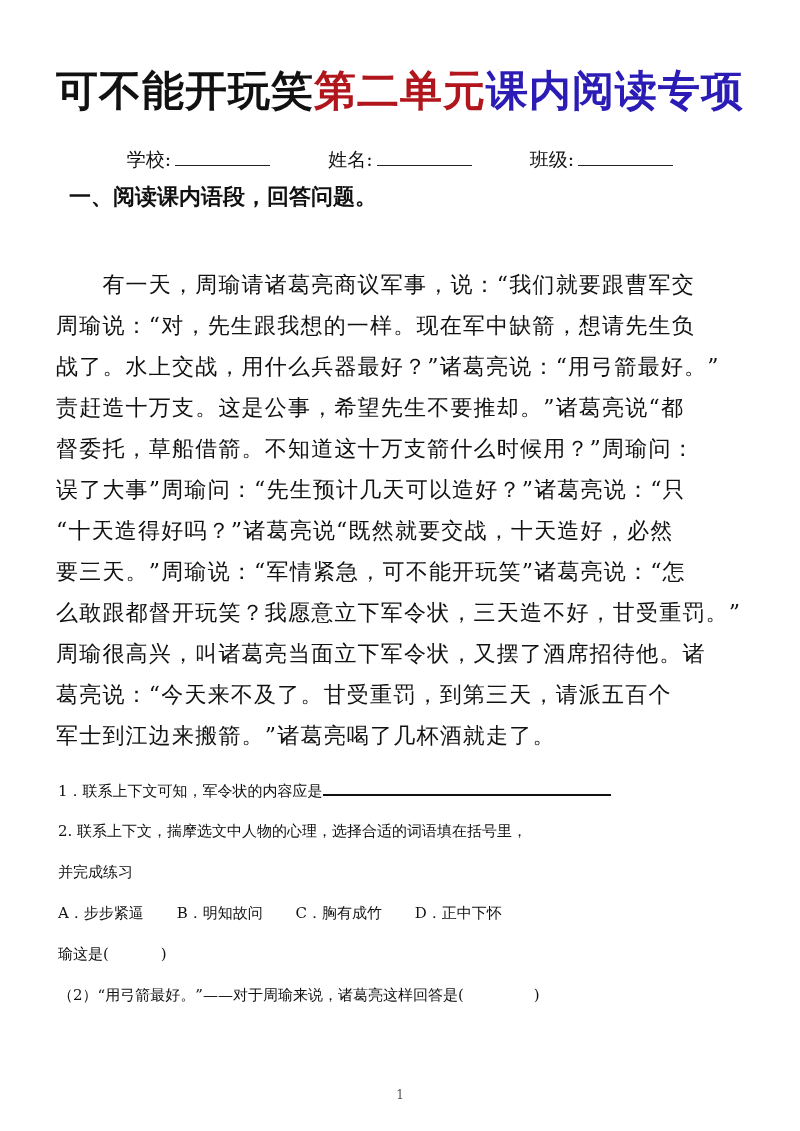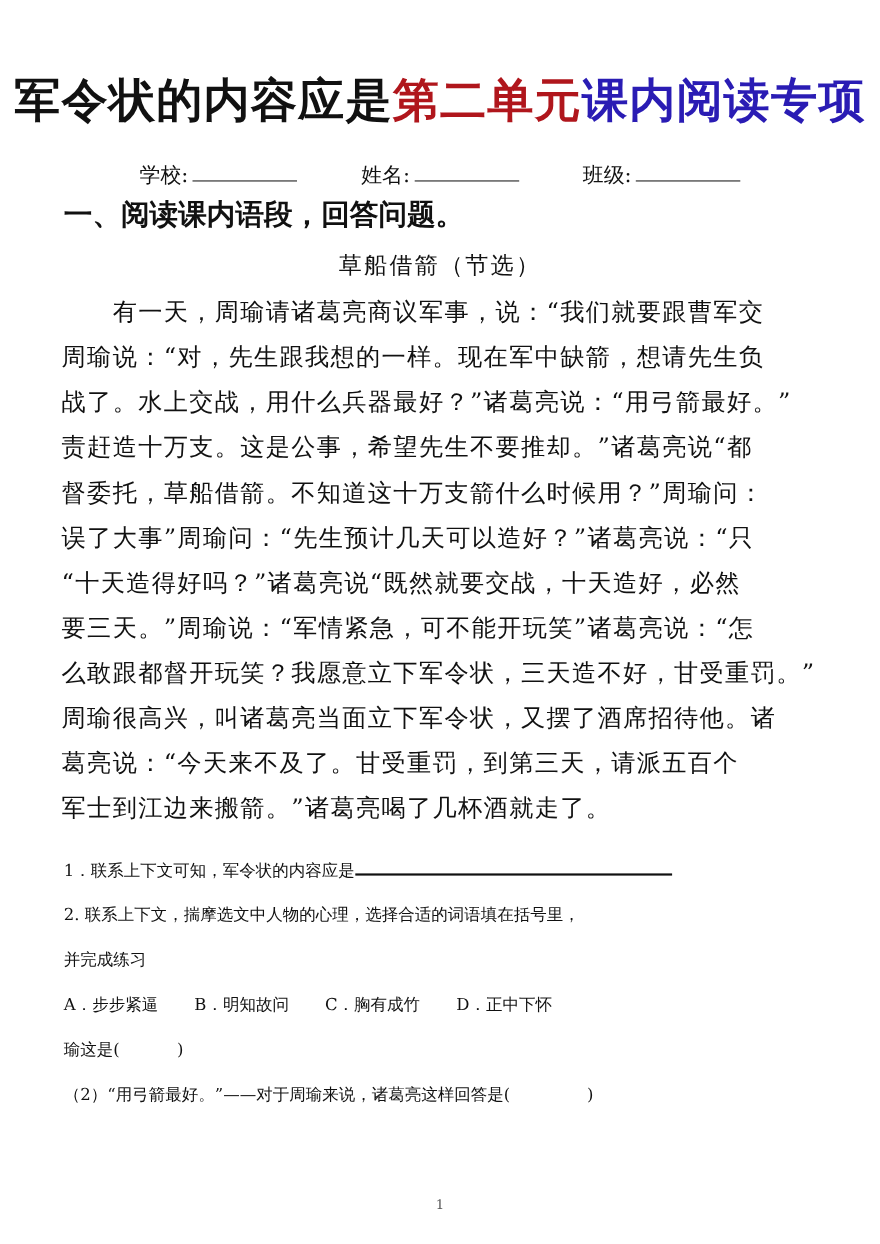--- a/index.html
+++ b/index.html
@@ -13,23 +13,23 @@
   .title .t-black { color: #111111; }
   .title .t-red { color: #b0161c; }
   .title .t-blue { color: #2a1cb4; }
 
   .info { position: absolute; top: 146px; left: 0; width: 800px; text-align: center;
           font-size: 19px; line-height: 26px; white-space: nowrap; }
   .info .field { display: inline-block; margin: 0 26px; }
   .info .blank { display: inline-block; width: 95px; border-bottom: 1.5px solid #222;
                  height: 18px; vertical-align: baseline; margin-left: 4px; }
 
-  .section-head { position: absolute; top: 182px; left: 58px;
-                  font-family: Liberation Mono, monospace; font-weight: bold;
-                  font-size: 26px; line-height: 30px; white-space: nowrap; }
+  .section-head { position: absolute; top: 182px; left: 69px;
+                  font-family: Liberation Sans, sans-serif; font-weight: bold;
+                  font-size: 22px; line-height: 30px; white-space: nowrap; }
 
   .passage-title { position: absolute; top: 226px; left: 0; width: 800px; text-align: center;
                    font-size: 21px; line-height: 30px; letter-spacing: 2px; }
 
   .passage { position: absolute; top: 264px; left: 56px; width: 690px; }
   .passage .line { height: 41px; line-height: 41px; font-size: 22px; white-space: nowrap;
                    letter-spacing: 1.2px; }
 
   .questions { position: absolute; top: 770px; left: 58px; width: 690px; }
   .q-line { height: 41px; line-height: 41px; font-size: 15px; white-space: nowrap; }
@@ -41,38 +41,37 @@
 
   .page-num { position: absolute; top: 1088px; left: 0; width: 800px; text-align: center;
               font-size: 12px; color: #555; }
 </style>
 </head>
 <body>
 
 <div class="page">
 
   <div class="title">
-    <span class="t-black">军令状的内容应是</span><span class="t-red">第二单元</span><span class="t-blue">课内阅读专项</span>
+    <span class="t-black">可不能开玩笑</span><span class="t-red">第二单元</span><span class="t-blue">课内阅读专项</span>
   </div>
 
   <div class="info">
     <span class="field">
       <span>学校:</span><span class="blank"></span>
     </span>
     <span class="field">
       <span>姓名:</span><span class="blank"></span>
     </span>
     <span class="field">
       <span>班级:</span><span class="blank"></span>
     </span>
   </div>
 
   <div class="section-head">一、阅读课内语段，回答问题。</div>
 
-  <div class="passage-title">草船借箭（节选）</div>
 
   <div class="passage">
     <div class="line">　　有一天，周瑜请诸葛亮商议军事，说：“我们就要跟曹军交</div>
     <div class="line">周瑜说：“对，先生跟我想的一样。现在军中缺箭，想请先生负</div>
     <div class="line">战了。水上交战，用什么兵器最好？”诸葛亮说：“用弓箭最好。”</div>
     <div class="line">责赶造十万支。这是公事，希望先生不要推却。”诸葛亮说“都</div>
     <div class="line">督委托，草船借箭。不知道这十万支箭什么时候用？”周瑜问：</div>
     <div class="line">误了大事”周瑜问：“先生预计几天可以造好？”诸葛亮说：“只</div>
     <div class="line">“十天造得好吗？”诸葛亮说“既然就要交战，十天造好，必然</div>
     <div class="line">要三天。”周瑜说：“军情紧急，可不能开玩笑”诸葛亮说：“怎</div>

